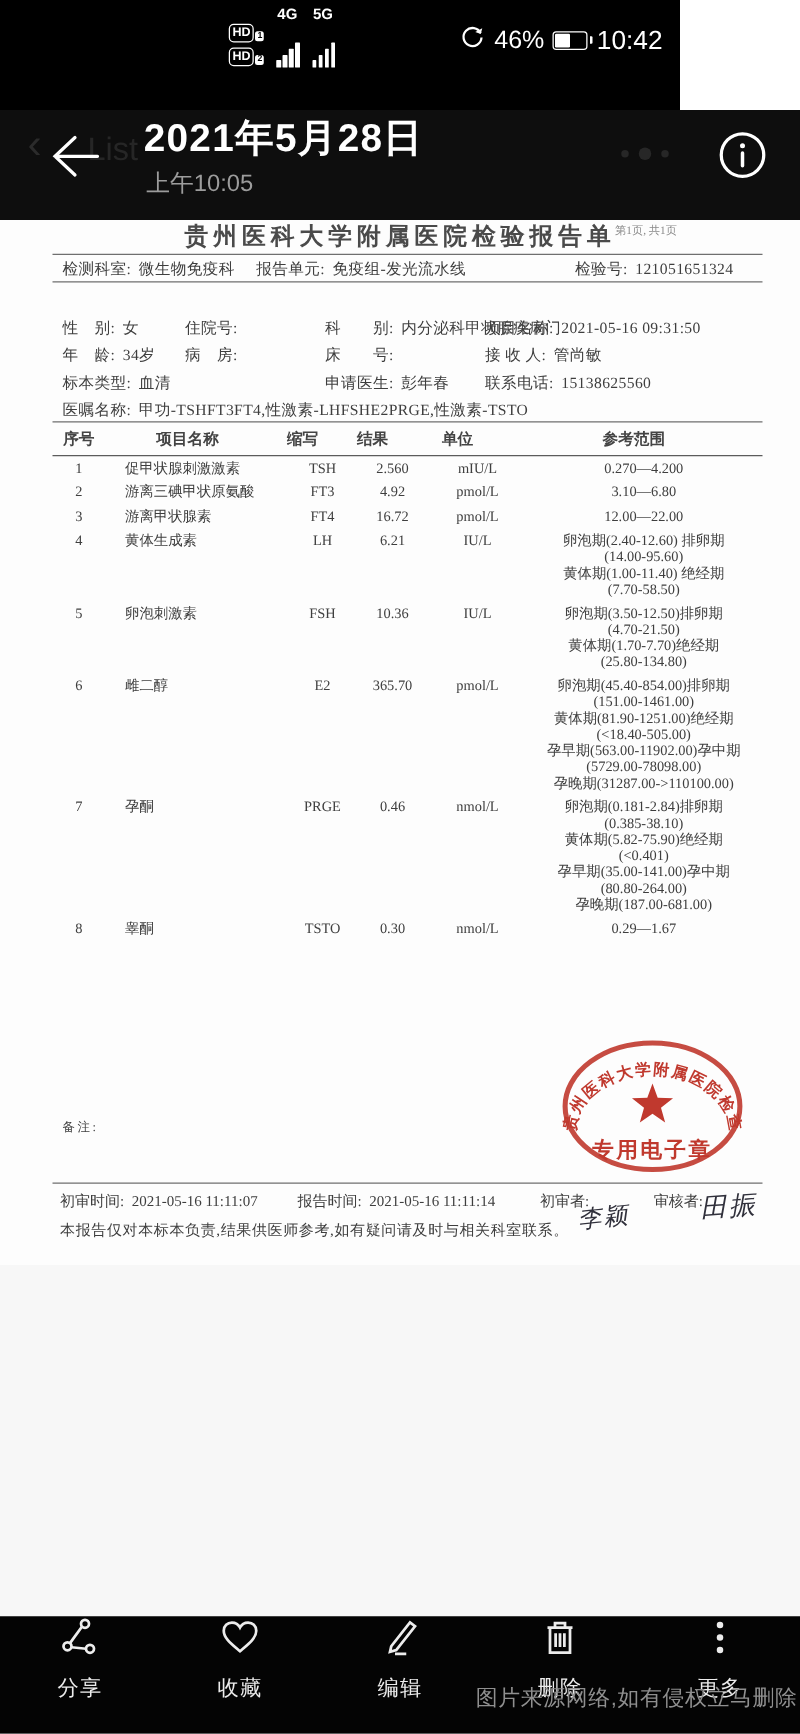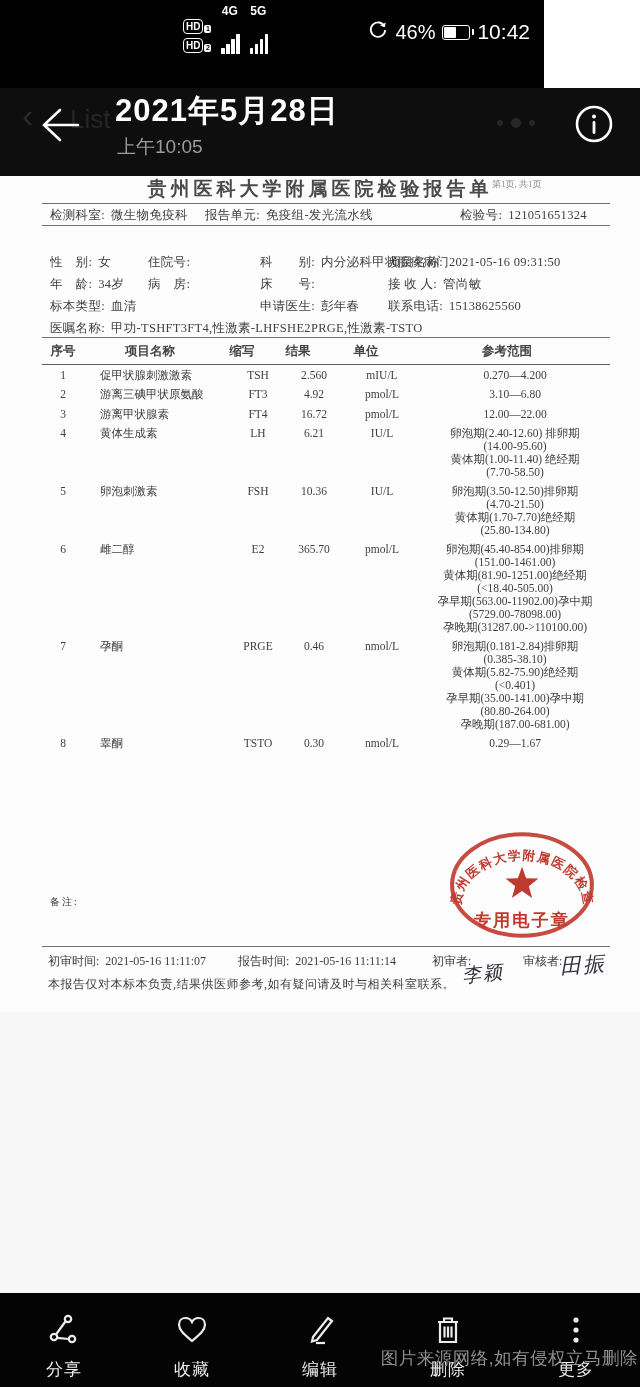--- a/index.html
+++ b/index.html
@@ -74,21 +74,21 @@
   .f-t1{position:absolute;left:48px;} .f-t2{position:absolute;left:238px;}
   .f-t3{position:absolute;left:432px;} .f-t4{position:absolute;left:523px;}
   .sig{font-size:19px;color:#30303b;letter-spacing:2px;display:inline-block;}
   .sig1{position:absolute;left:462px;top:8px;transform:rotate(-6deg);font-style:italic;}
   .sig2{position:absolute;left:560px;top:-2px;transform:rotate(-4deg);font-style:italic;font-size:21px;}
   .f-disc{position:absolute;top:800px;left:48px;font-size:12px;letter-spacing:.5px;}
 
   
   .gap-area{position:absolute;top:1012px;left:0;width:640px;height:281px;background:#f7f7f7;}
   .toolbar{position:absolute;top:1293px;left:0;width:640px;height:94px;background:#040404;display:flex;}
-  .tb-item{flex:1;display:flex;flex-direction:column;align-items:center;justify-content:flex-start;padding-top:20px;gap:7px;color:#ececec;}
+  .tb-item{flex:1;display:flex;flex-direction:column;align-items:center;justify-content:flex-start;padding-top:0;gap:7px;color:#ececec;}
   .tb-item .lab{font-size:17px;letter-spacing:1px;}
   .watermark{position:absolute;top:1346px;right:2px;font-size:17.5px;color:#8f8f8f;z-index:5;
     font-family:"Liberation Sans",sans-serif;letter-spacing:.5px;}
 </style>
 </head>
 <body>
 
 <div class="screen">
 
   <div class="statusbar">

